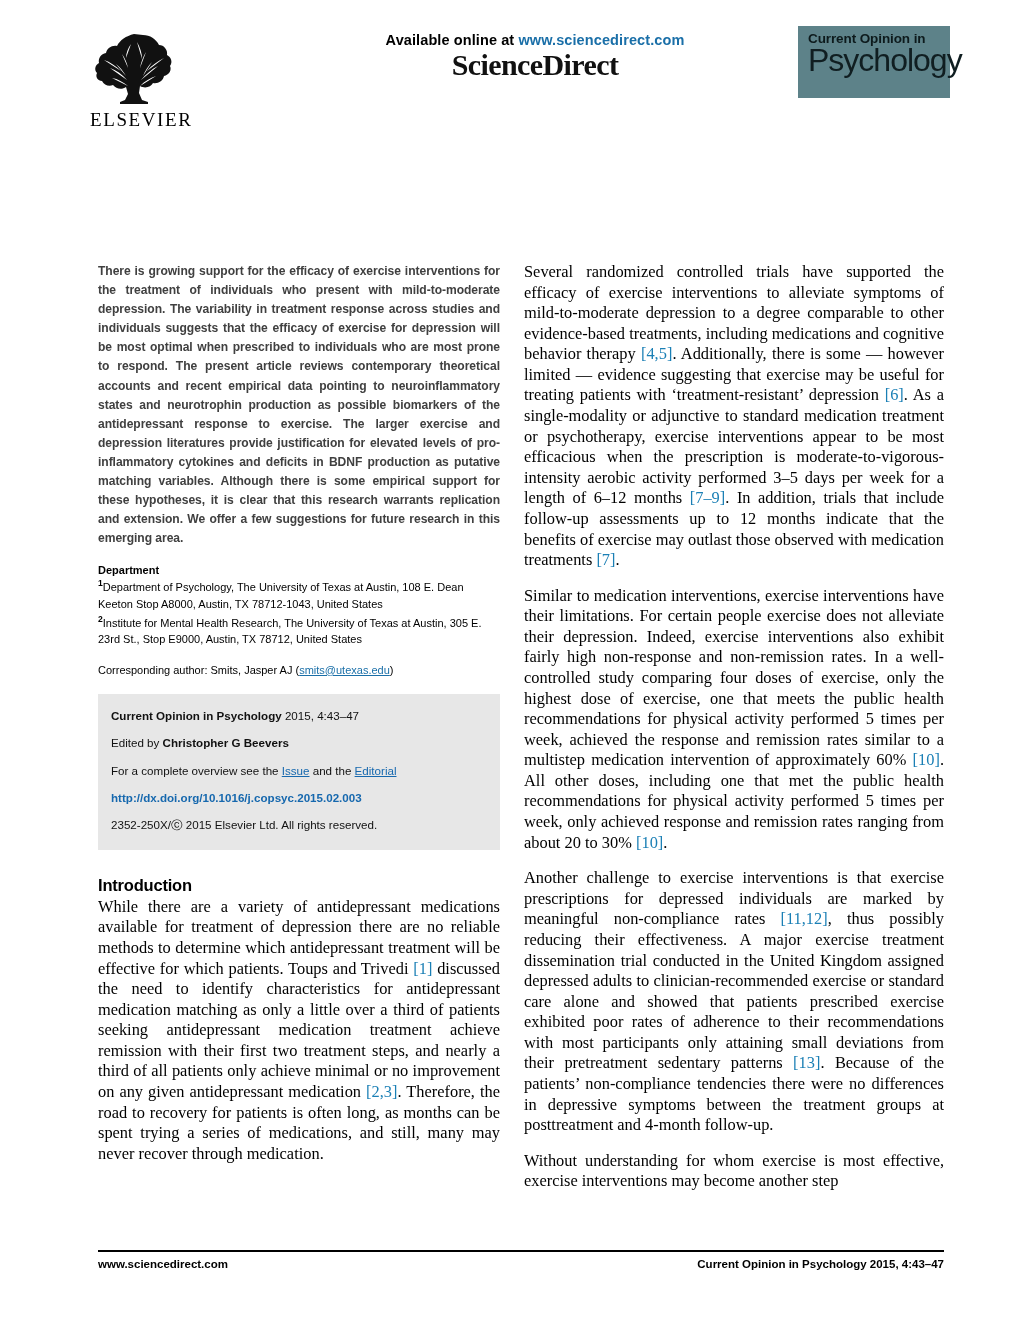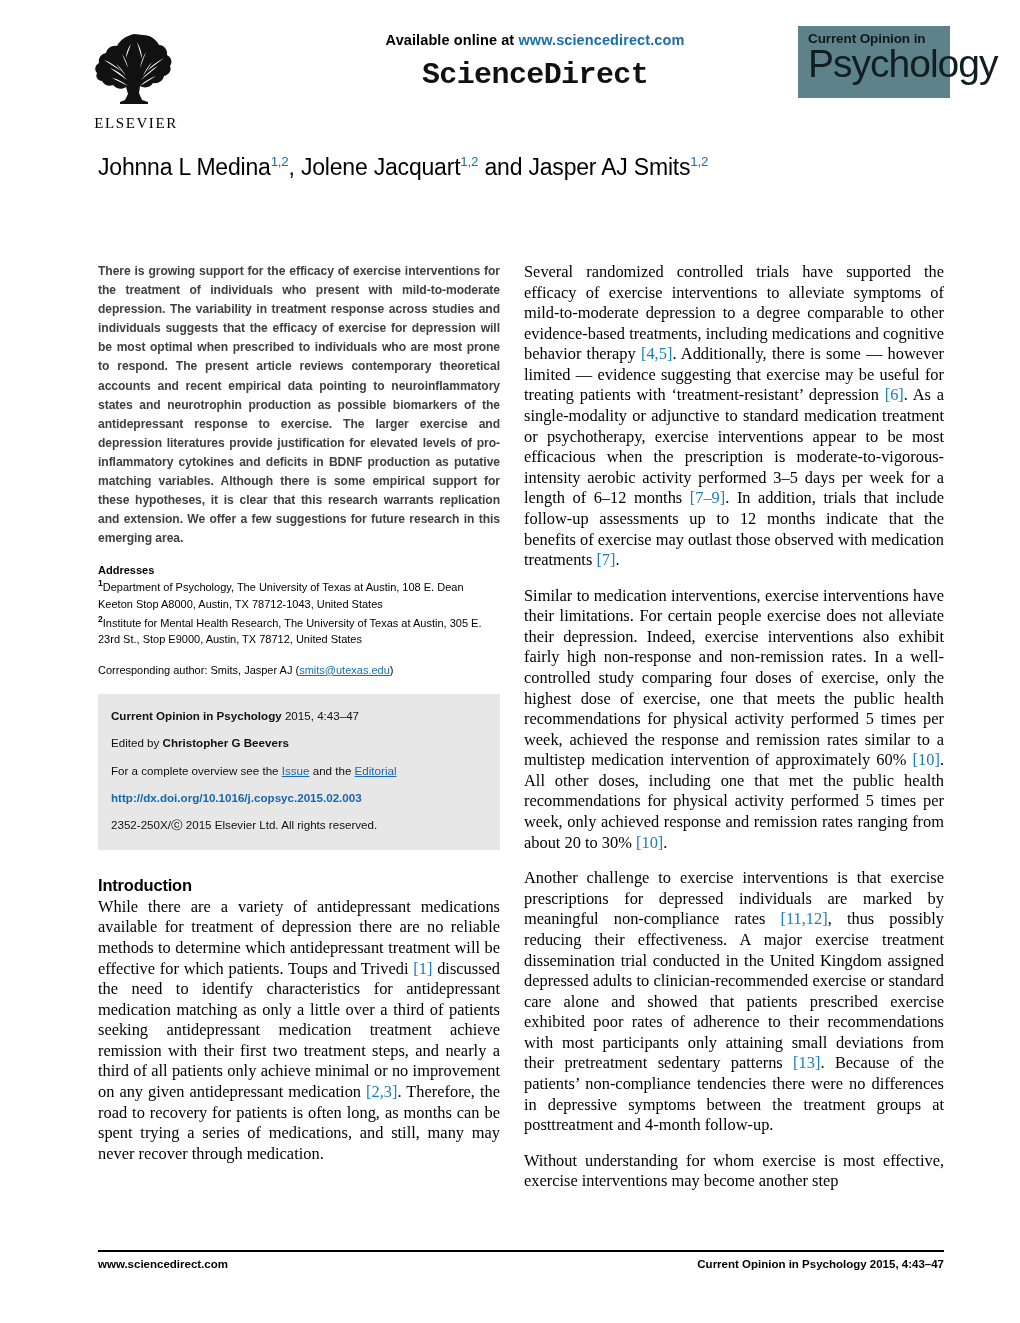--- a/index.html
+++ b/index.html
@@ -36,48 +36,47 @@
     height: 108px;
     text-align: center;
   }
   .elsevier-tree {
     width: 88px;
     height: 82px;
     display: block;
   }
   .elsevier-word {
     font-family: "Liberation Serif", serif;
-    font-size: 15px;
+    font-size: 19px;
     letter-spacing: 1.6px;
     color: #000;
-    margin-top: 6px;
+    margin-top: 0;
     line-height: 1;
   }
 
   .sd-block {
     position: absolute;
     left: 210px; top: 10px;
     width: 470px;
     text-align: center;
   }
   .avail-line {
     font-family: "Liberation Sans", sans-serif;
     font-size: 14.5px;
     font-weight: bold;
     color: #000;
     letter-spacing: 0.1px;
     white-space: nowrap;
   }
   .avail-line .url { color: #1a6fa8; }
   .sd-wordmark {
-    font-family: Liberation Mono, monospace;
+    font-family: Liberation Serif, serif;
     font-weight: bold;
     font-size: 30px;
     letter-spacing: -0.6px;
-    margin-top: 10px;
     color: #111;
   }
 
   .journal-logo {
     position: absolute;
     right: 0; top: 4px;
     width: 152px;
     height: 72px;
     background: #5d8289;
     padding: 6px 8px 2px 10px;
@@ -85,21 +84,21 @@
   .journal-logo .co-line {
     font-family: "Liberation Sans", sans-serif;
     font-weight: bold;
     font-size: 13.5px;
     color: #0d1a1c;
     line-height: 1.05;
     letter-spacing: -0.1px;
   }
   .journal-logo .psy-line {
     font-family: "Liberation Sans", sans-serif;
-    font-size: 39px;
+    font-size: 32px;
     color: #101e21;
     line-height: 1.05;
     letter-spacing: -1px;
     margin-top: -2px;
   }
 
   
   .title-area {
     position: absolute;
     left: 98px; top: 146px;
@@ -250,28 +249,27 @@
       <div class="sd-wordmark">ScienceDirect</div>
     </div>
 
     <div class="journal-logo" style="background: rgb(93, 130, 137);">
       <div class="co-line">Current Opinion in</div>
       <div class="psy-line">Psychology</div>
     </div>
   </div>
 
   <div class="title-area">
-    <div class="authors"><span>Johnna L Medina</span><sup>1,2</sup>, <span>Jolene Jacquart</span><sup>1,2</sup> <span>and</span> <span>Jasper AJ Smits</span><sup>1,2</sup></div>
   </div>
 
   <div class="col-left">
 
     <div class="abstract">There is growing support for the efficacy of exercise interventions for the treatment of individuals who present with mild-to-moderate depression. The variability in treatment response across studies and individuals suggests that the efficacy of exercise for depression will be most optimal when prescribed to individuals who are most prone to respond. The present article reviews contemporary theoretical accounts and recent empirical data pointing to neuroinflammatory states and neurotrophin production as possible biomarkers of the antidepressant response to exercise. The larger exercise and depression literatures provide justification for elevated levels of pro-inflammatory cytokines and deficits in BDNF production as putative matching variables. Although there is some empirical support for these hypotheses, it is clear that this research warrants replication and extension. We offer a few suggestions for future research in this emerging area.</div>
 
-    <div class="addresses-head">Addresses</div>
+    <div class="addresses-head">Department</div>
     <div class="addresses">
       <sup>1</sup><span>Department of Psychology, The University of Texas at Austin, 108 E. Dean Keeton Stop A8000, Austin, TX 78712-1043, United States</span><br>
       <sup>2</sup><span>Institute for Mental Health Research, The University of Texas at Austin, 305 E. 23rd St., Stop E9000, Austin, TX 78712, United States</span>
     </div>
 
     <div class="corresponding"><span>Corresponding author: Smits, Jasper AJ (</span><a class="link" href="#">smits@utexas.edu</a><span>)</span></div>
 
     <div class="cite-box">
       <div class="row"><b>Current Opinion in Psychology</b><span> 2015, 4:43–47</span></div>
       <div class="row"><span>Edited by </span><b>Christopher G Beevers</b></div>

